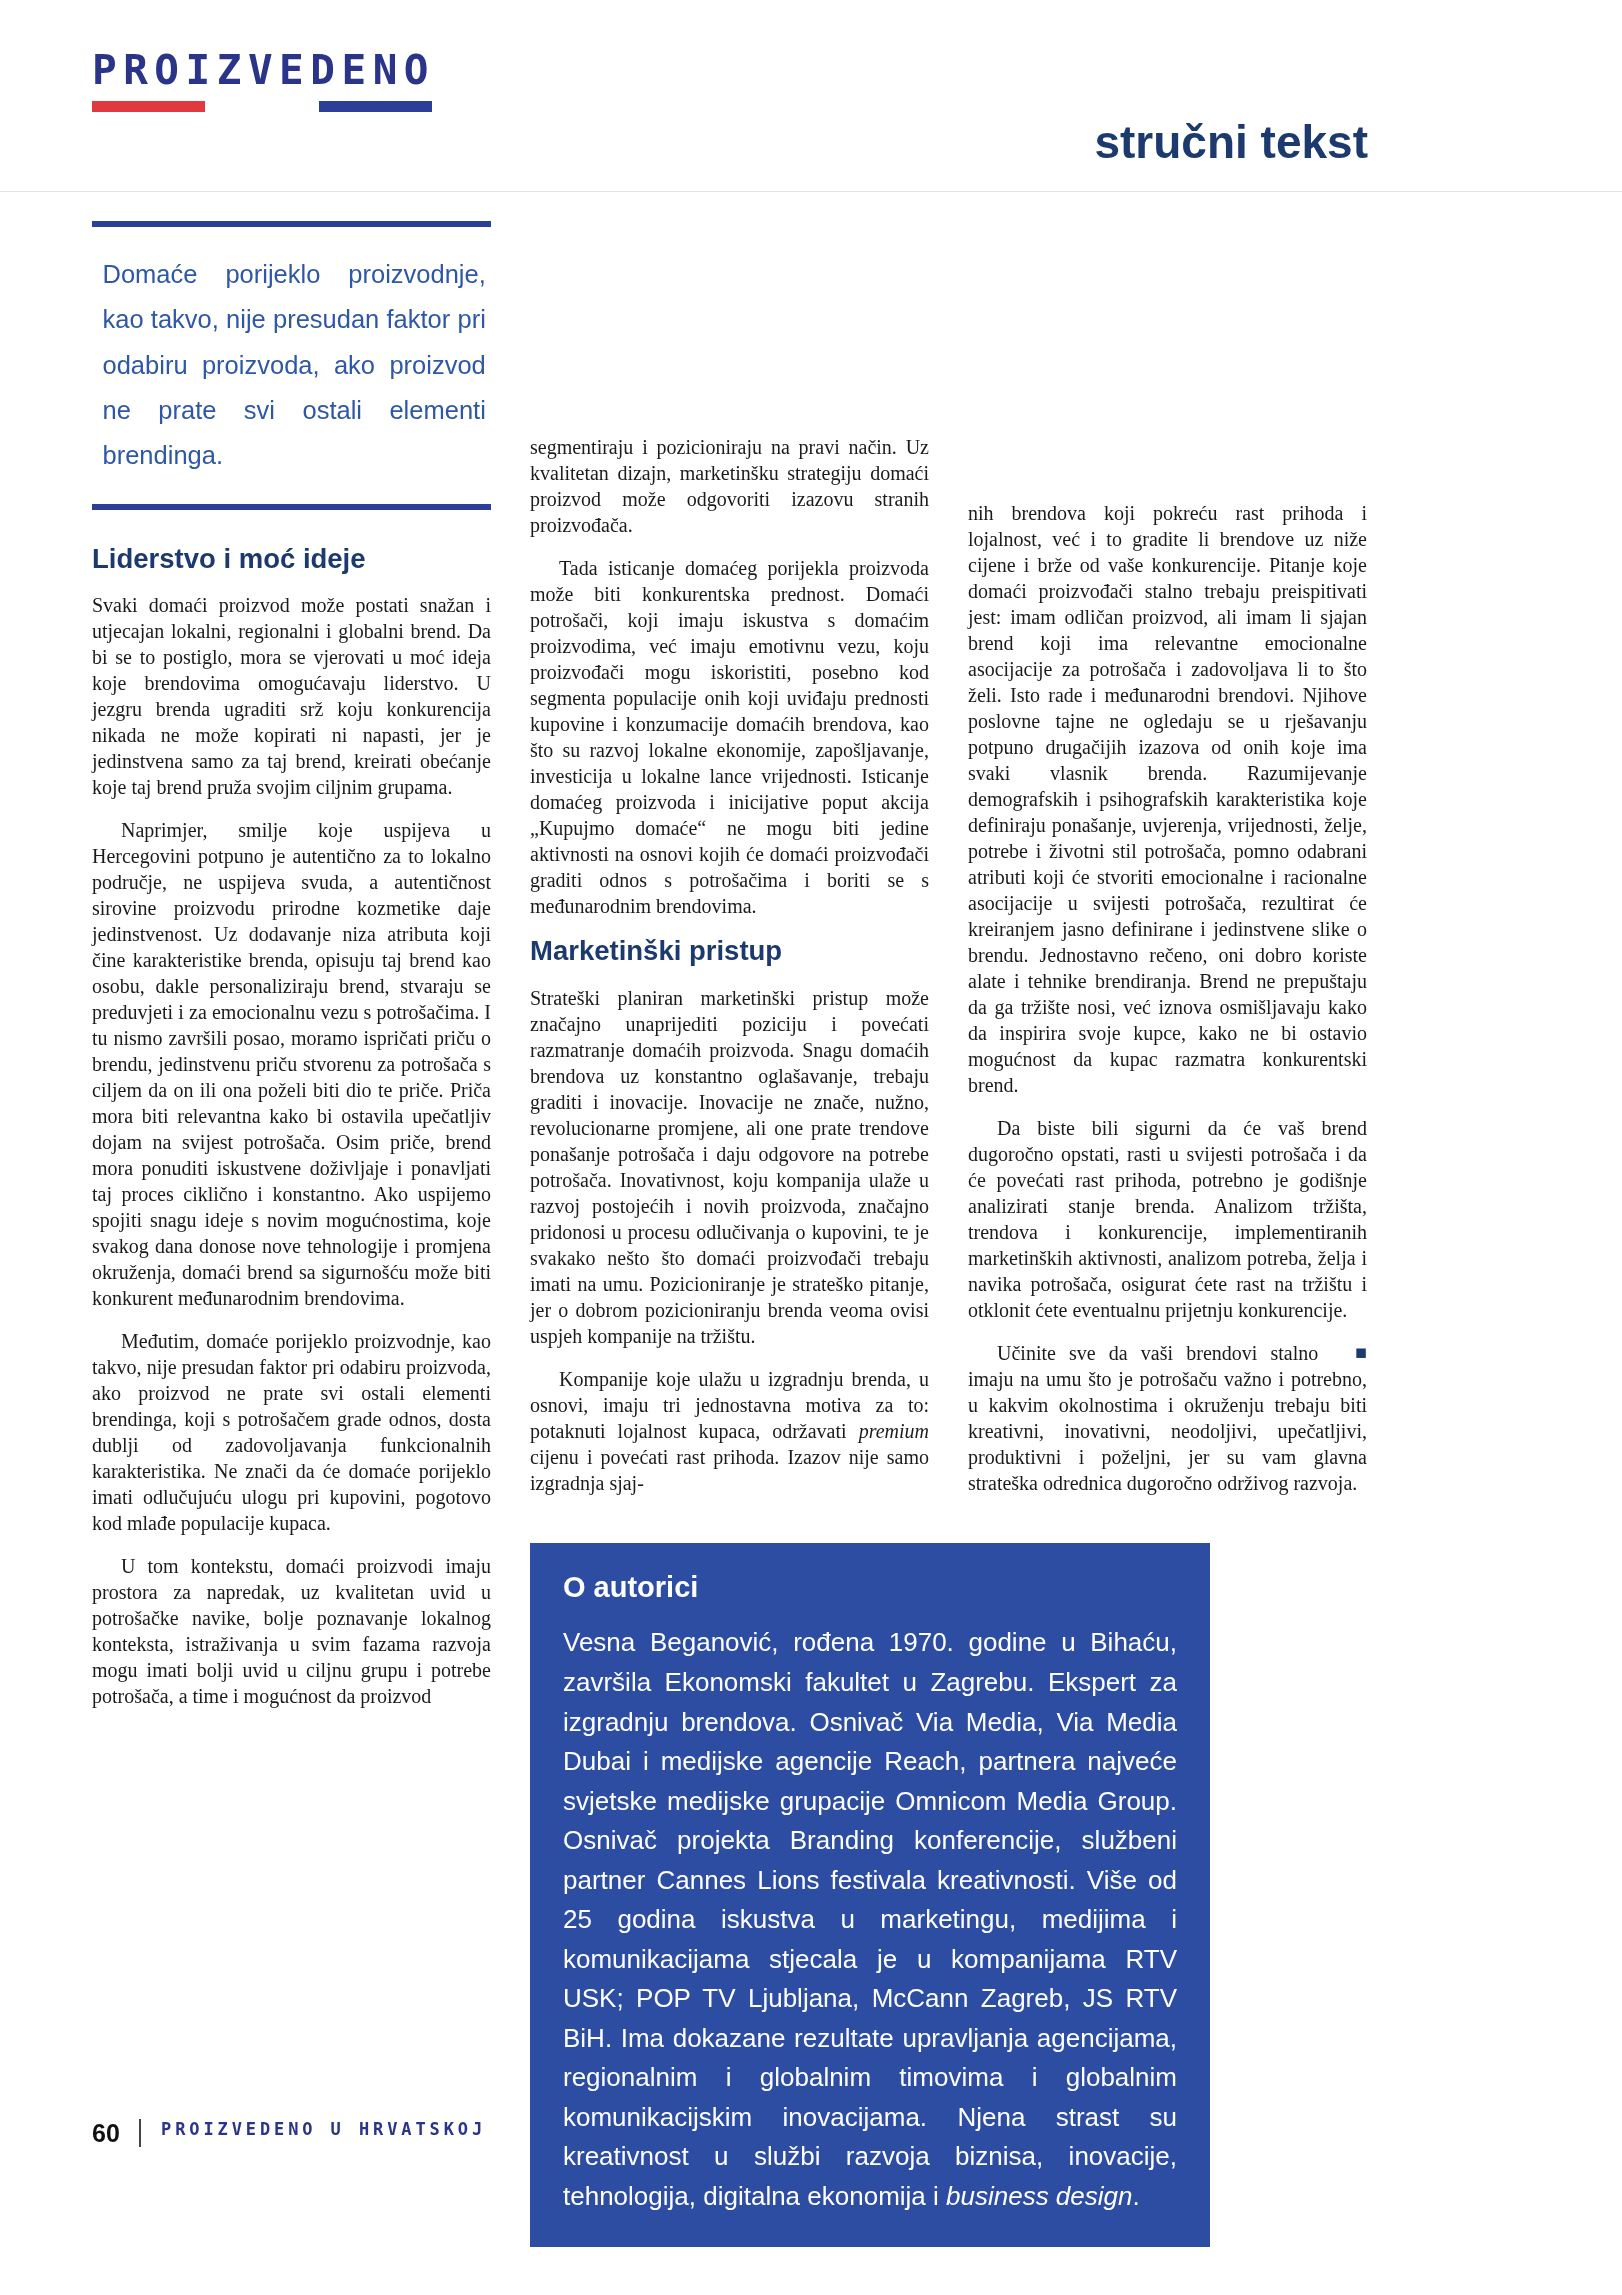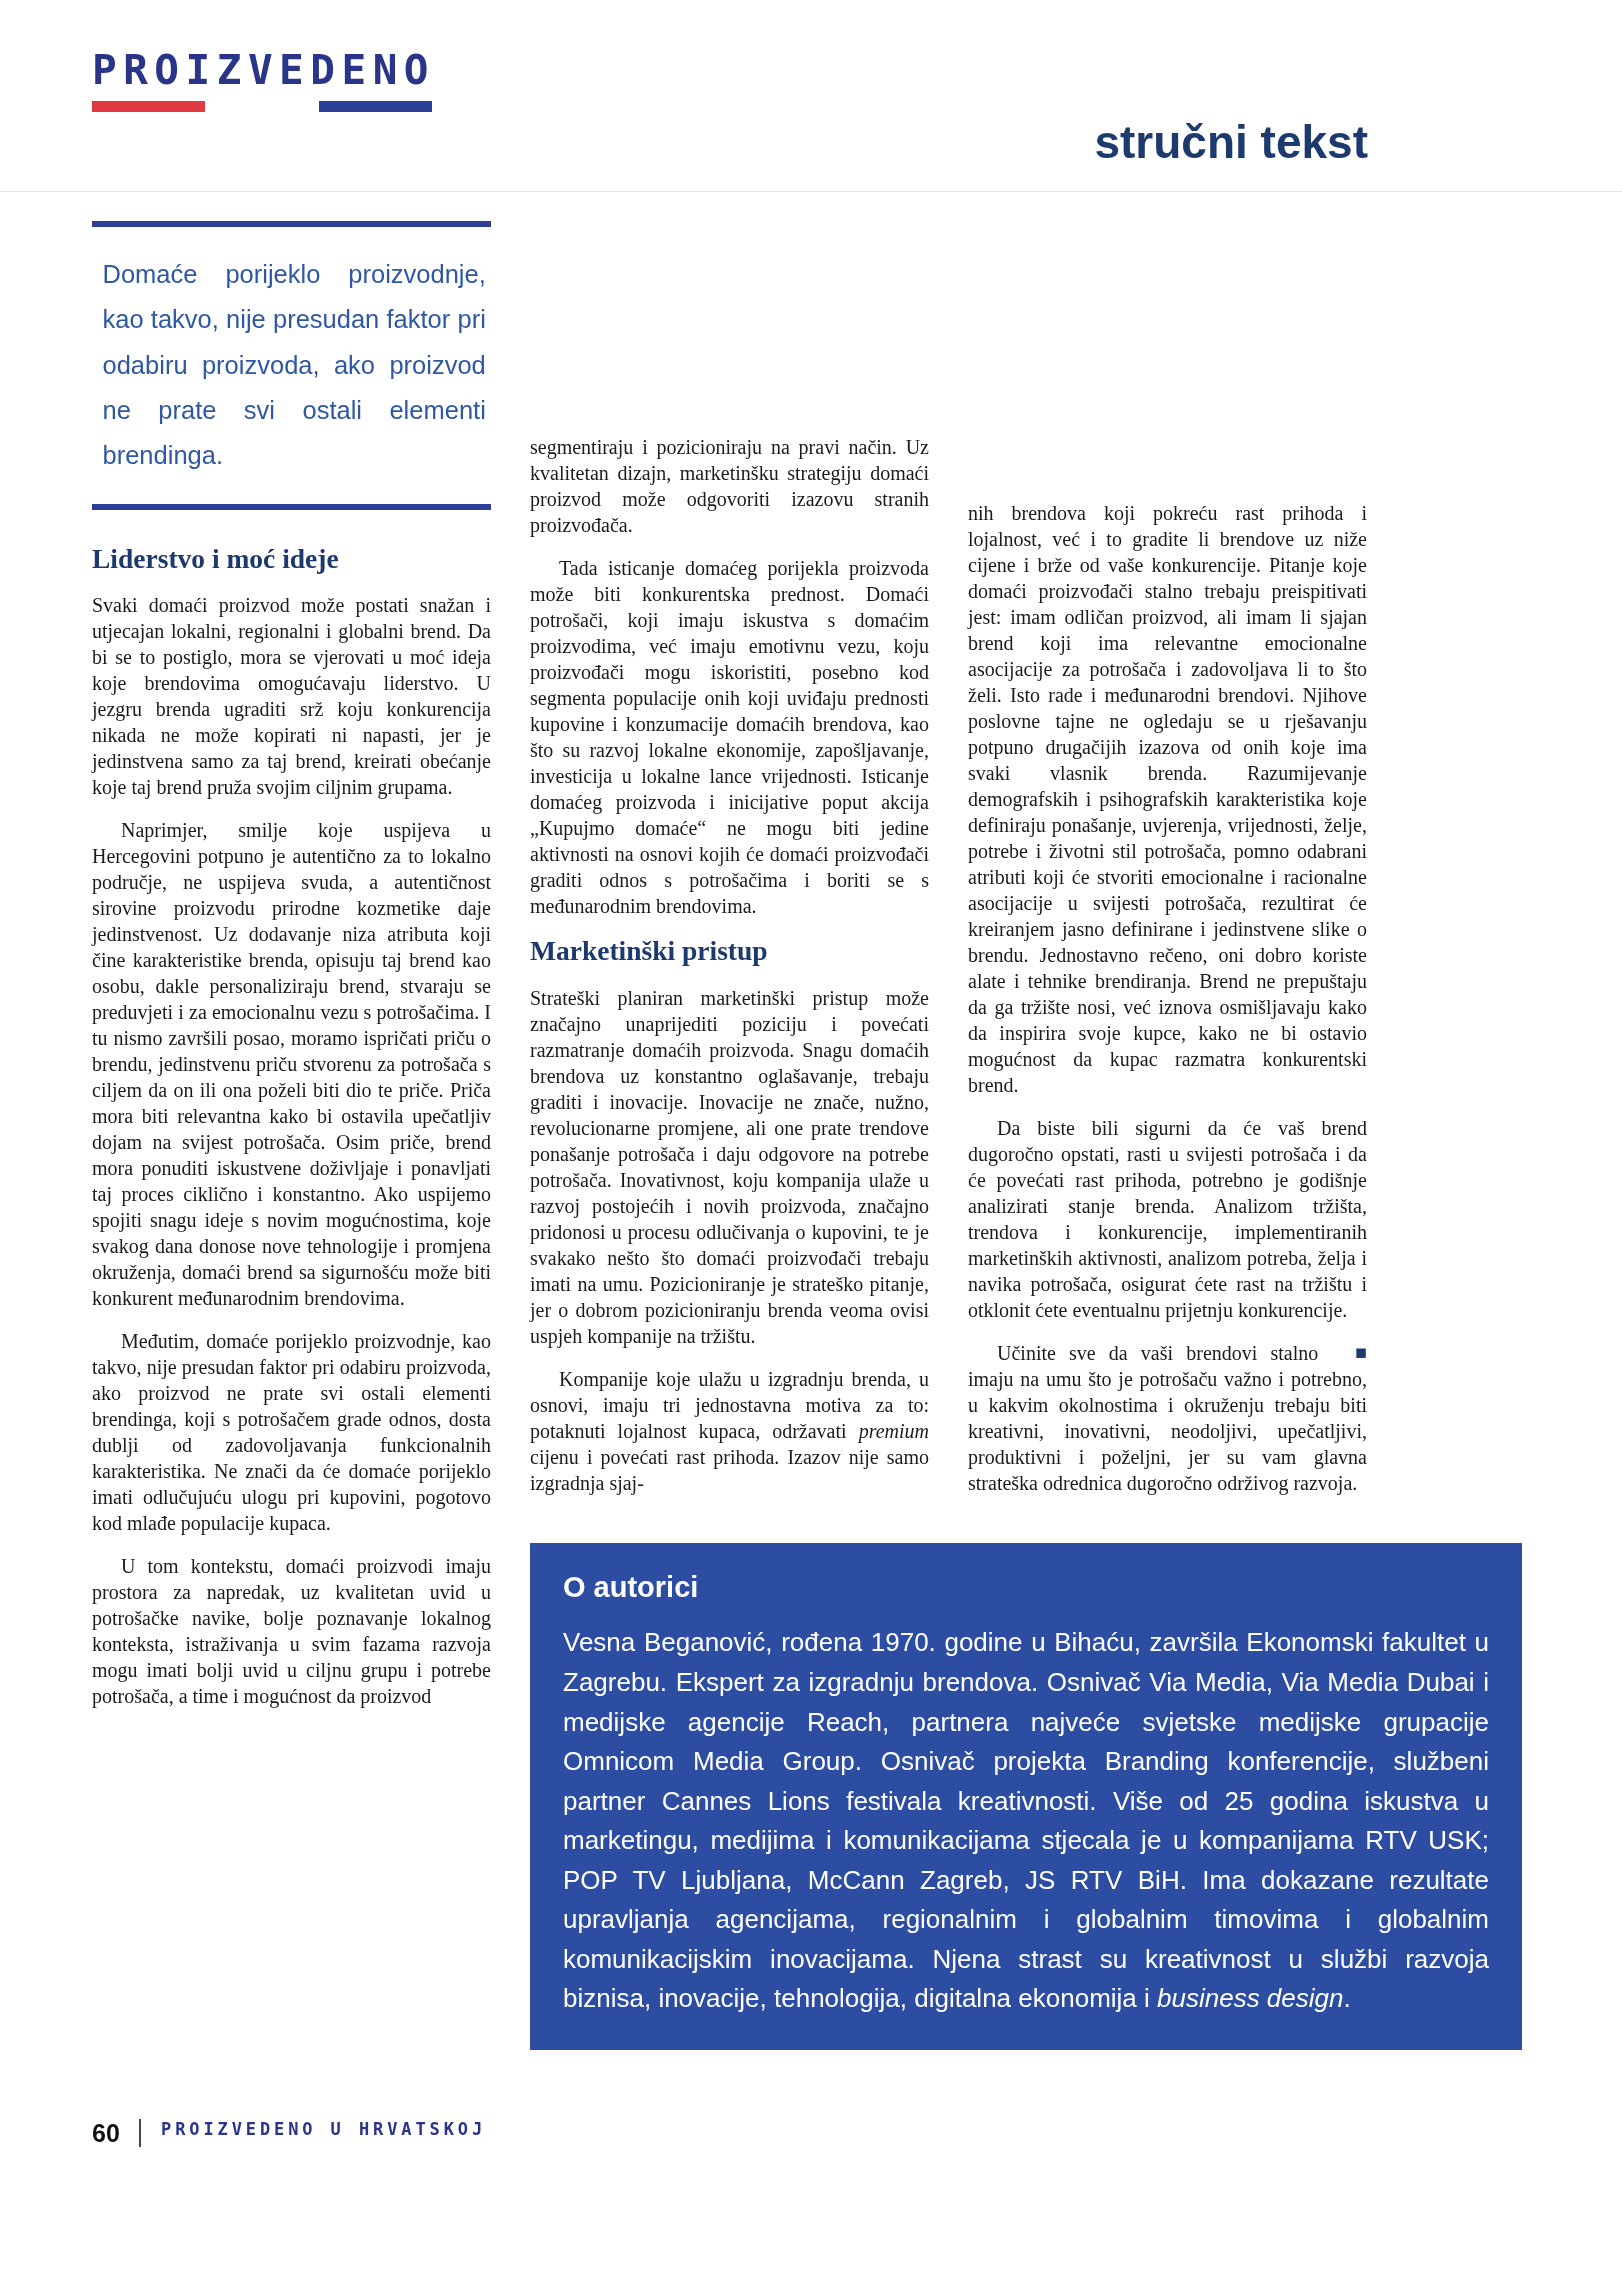--- a/index.html
+++ b/index.html
@@ -33,41 +33,41 @@
   }
   .col{width:399px;flex:0 0 399px;}
   .right-wrap{width:838px;flex:0 0 838px;}
   .cols23{display:flex;gap:39px;min-height:1296px;align-items:flex-end;}
 
   .col p{
     margin:0 0 17px 0;font-size:20px;line-height:1.30;text-align:justify;
   }
   .col p + p{text-indent:29px;}
   .col h3{
-    font-family:Liberation Serif, serif;font-weight:bold;
+    font-family:Liberation Sans, sans-serif;font-weight:bold;
     font-size:27.5px;color:#1d3a6e;margin:9.2px 0 18.3px 0;line-height:1.1;
   }
 
   
   .pull-quote{
     border-top:6.5px solid #2c3f96;border-bottom:6.5px solid #2c3f96;
     padding:25px 5.2px 25px 10.5px;margin:3.9px 0 34px 0;
     font-family:"Liberation Sans", sans-serif;
     font-size:25.5px;line-height:1.78;color:#2e57a5;text-align:justify;
   }
 
   .endmark{
     float:right;color:#1d3a6e;font-size:19.6px;line-height:1.3;
     margin-left:7.9px;
   }
 
   
   .author-box{
     margin-top:30px;background:#2c4da2;color:#ffffff;
-    padding:29px 33px 31px 33px;box-sizing:border-box;width:992px;
+    padding:29px 33px 31px 33px;box-sizing:border-box;width:680px;
     font-family:"Liberation Sans", sans-serif;
   }
   .author-box h4{
     margin:0 0 19.6px 0;font-size:29px;font-weight:bold;line-height:1.1;
   }
   .author-box .box-text{
     font-size:26px;line-height:1.52;text-align:justify;margin:0;
   }
 
   

